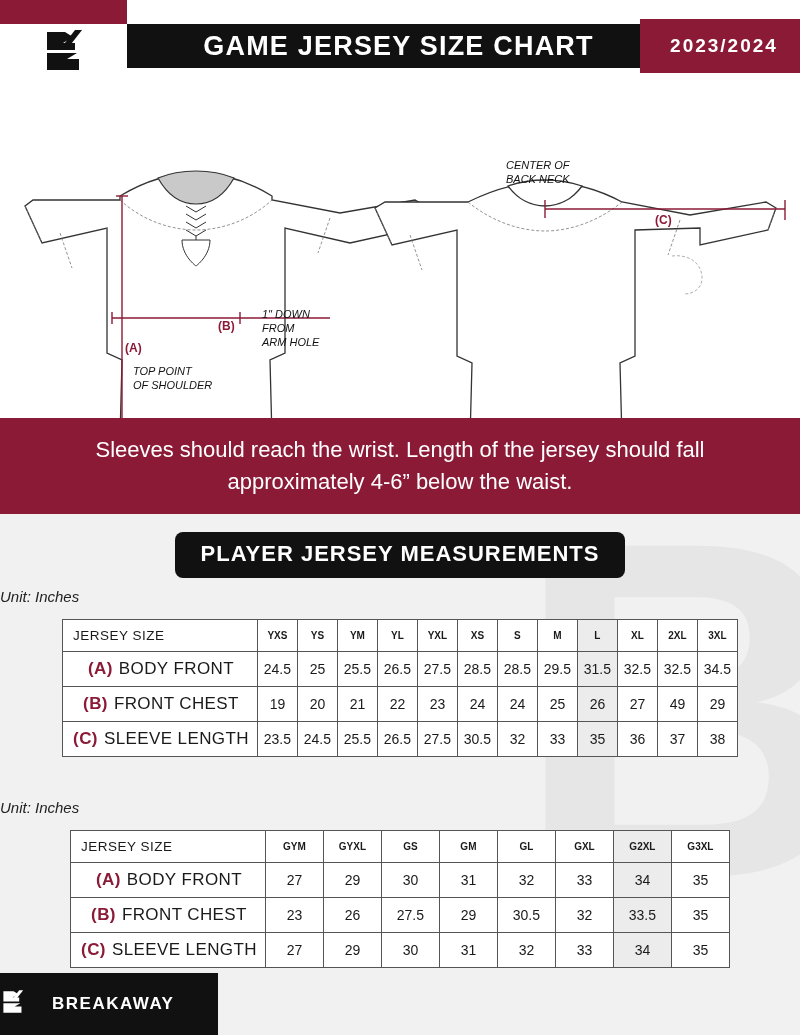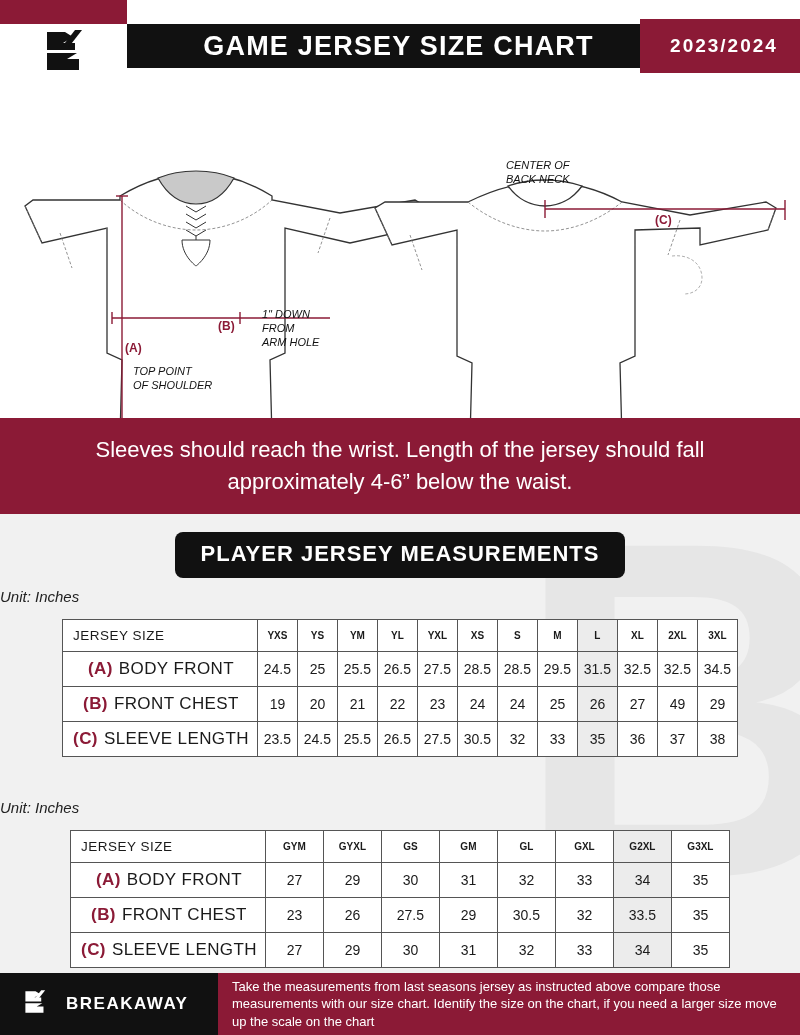--- a/index.html
+++ b/index.html
@@ -186,22 +186,21 @@
     position: absolute;
     left: 0; bottom: 0;
     width: 800px;
     height: 62px;
     display: flex;
     z-index: 3;
   }
   .footer-brand {
     width: 218px;
     background: #111111;
-    display: flex; align-items: center; gap: 18px;
-    padding-left: 22px;
+    display: flex; align-items: center; gap: 26px;
   }
   .footer-brand-name {
     color: #ffffff;
     font-size: 17px;
     font-weight: bold;
     letter-spacing: 1.5px;
   }
   .footer-text {
     flex: 1;
     background: #8b1a36;
@@ -447,14 +446,13 @@
   <div class="footer-brand">
     <span>
       <svg width="26" height="30" viewBox="0 0 46 46">
         <path d="M6 4 L24 4 L32 9 L22 15 L34 15 L34 22 L6 22 Z" fill="#ffffff"></path>
         <path d="M6 25 L36 25 L26 31 L38 31 L38 42 L6 42 Z" fill="#ffffff"></path>
         <path d="M34 2 L41 2 L27 20 L20 20 Z" fill="#ffffff"></path>
       </svg>
     </span>
     <span class="footer-brand-name">BREAKAWAY</span>
   </div>
-  <div class="footer-text">Take the measurements from last seasons jersey as instructed above compare those measurements  with our size chart. Identify the size on the chart, if you need a larger size move up the scale on the chart</div>
 </div>
 
 </body></html>

